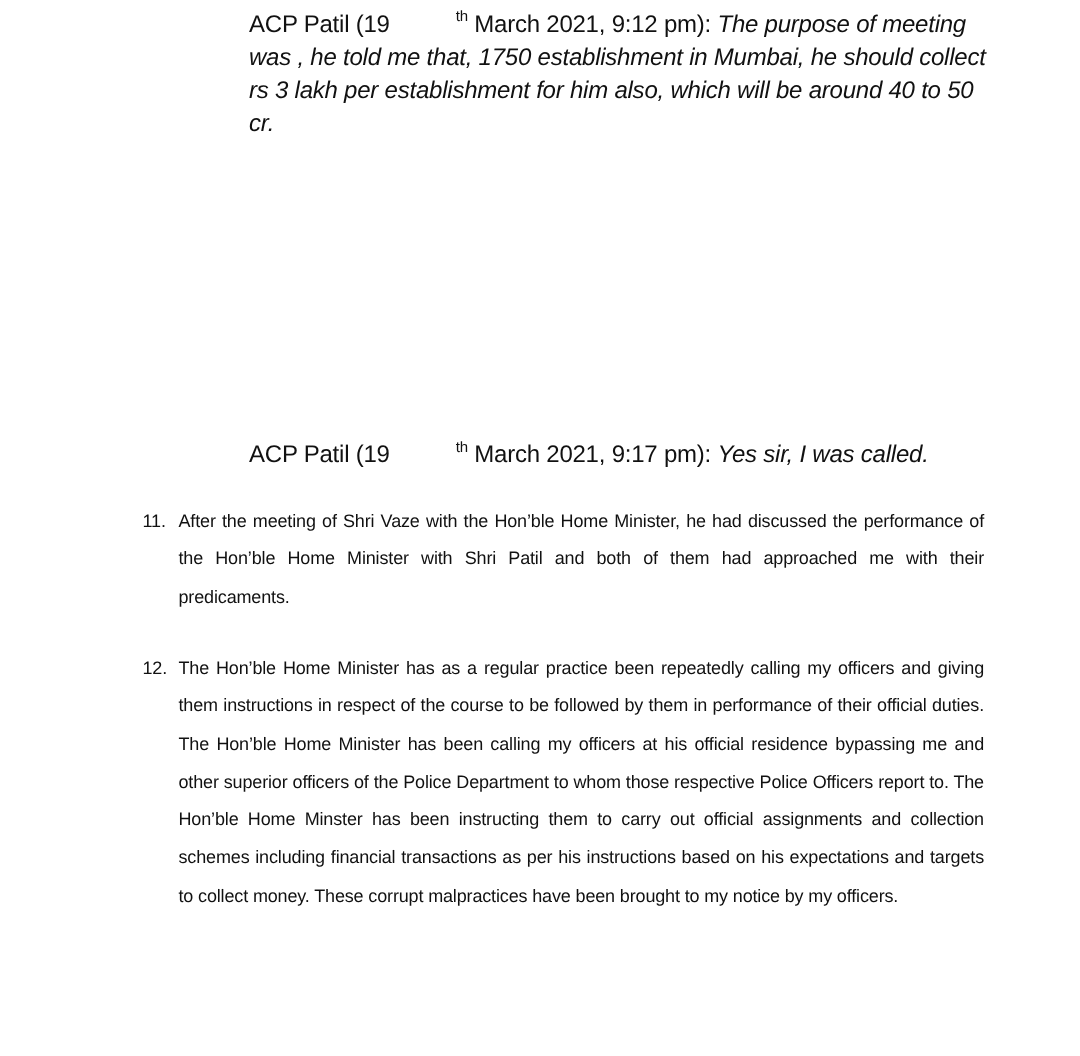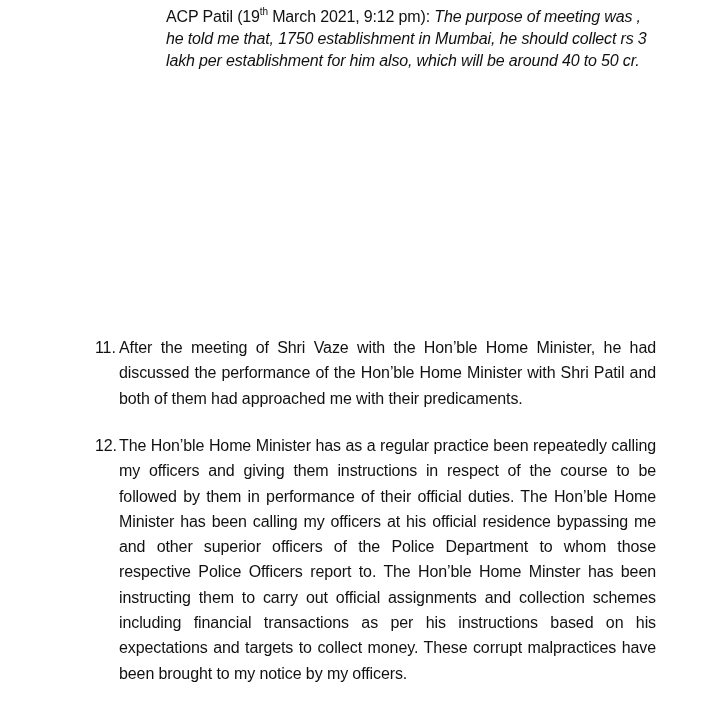--- a/index.html
+++ b/index.html
@@ -29,26 +29,27 @@
     line-height: 22px;
     letter-spacing: -0.15px;
   }
   .msg .speaker { font-style: normal; }
   .msg .quote { font-style: italic; }
   .msg sup {
     font-size: 10px;
     line-height: 0;
     position: relative;
     top: -1px;
+    margin-left: 44px;
   }
   .item {
     position: absolute;
     left: 95px;
     width: 561px;
-    font-size: 16px;
+    font-size: 12px;
     line-height: 25.3px;
     letter-spacing: -0.1px;
   }
   .item .num {
     position: absolute;
     left: 0;
     top: 0;
   }
   .item .body {
     margin-left: 24px;
@@ -62,20 +63,24 @@
 <div class="page">
 
   <div class="msg" style="top:6px;">
     <span class="speaker">ACP Patil</span> (<span>19</span><sup>th</sup><span> March 2021, 9:12 pm):</span>
     <span class="quote">The purpose of meeting was , he told me that, 1750 establishment in Mumbai, he should collect rs 3 lakh per establishment for him also, which will be around 40 to 50 cr.</span>
   </div>
 
 
 
 
+  <div class="msg" style="top:293px;">
+    <span class="speaker">ACP Patil</span> (<span>19</span><sup>th</sup><span> March 2021, 9:17 pm):</span>
+    <span class="quote">Yes sir, I was called.</span>
+  </div>
 
   <div class="item" style="top:335px;">
     <span class="num">11.</span>
     <div class="body">After the meeting of Shri Vaze with the Hon’ble Home Minister, he had discussed the performance of the Hon’ble Home Minister with Shri Patil and both of them had approached me with their predicaments.</div>
   </div>
 
   <div class="item" style="top:433px;">
     <span class="num">12.</span>
     <div class="body">The Hon’ble Home Minister has as a regular practice been repeatedly calling my officers and giving them instructions in respect of the course to be followed by them in performance of their official duties. The Hon’ble Home Minister has been calling my officers at his official residence bypassing me and other superior officers of the Police Department to whom those respective Police Officers report to. The Hon’ble Home Minster has been instructing them to carry out official assignments and collection schemes including financial transactions as per his instructions based on his expectations and targets to collect money. These corrupt malpractices have been brought to my notice by my officers.</div>
   </div>

